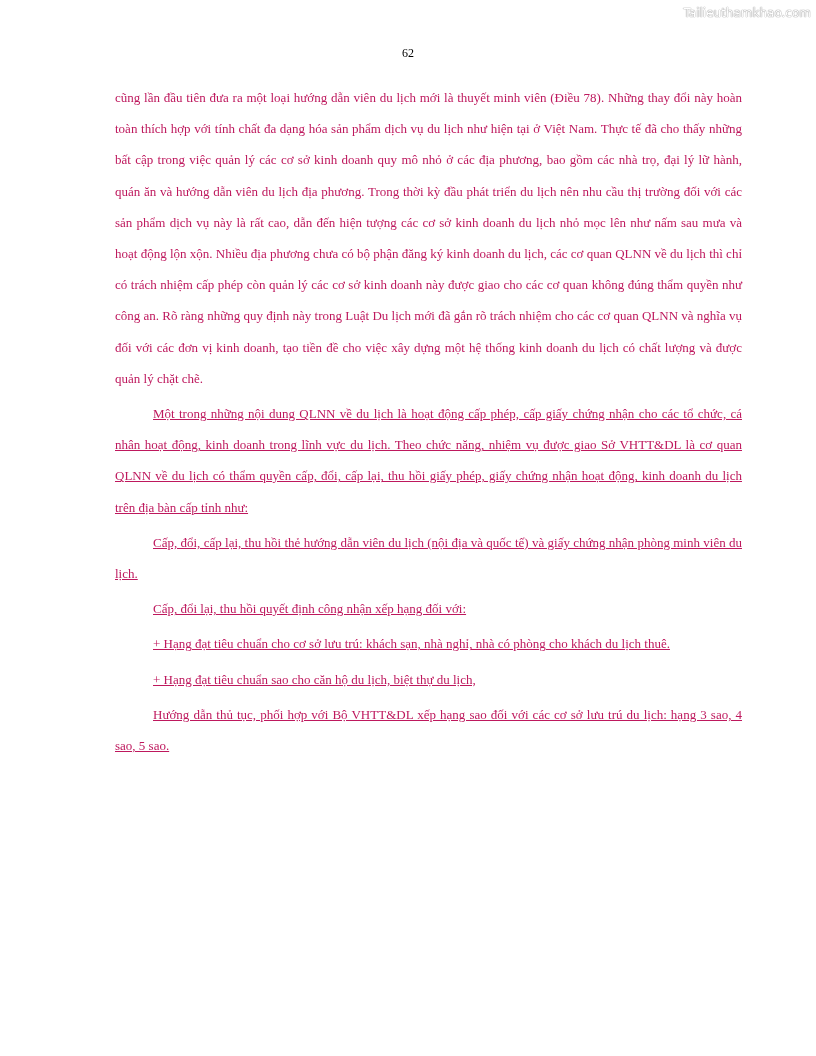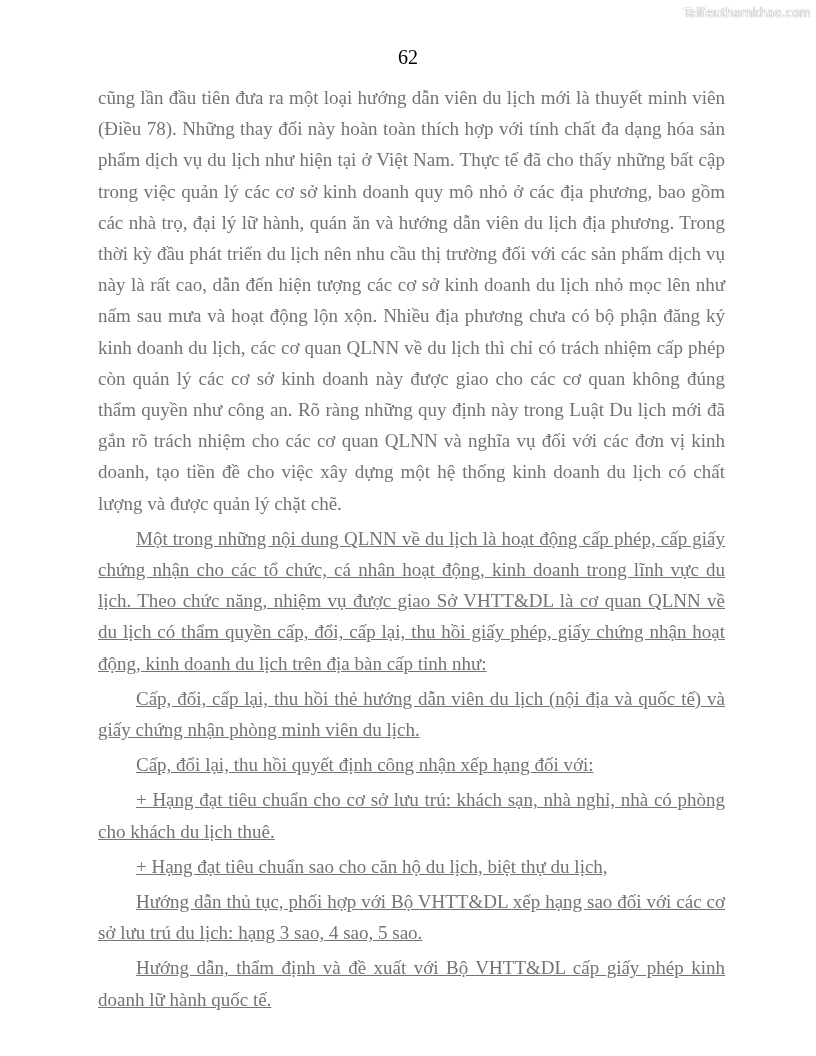--- a/index.html
+++ b/index.html
@@ -7,39 +7,38 @@
   .watermark {
     position: absolute; top: 6px; right: 5px;
     font-family: "DejaVu Sans", sans-serif; font-size: 12px;
     color: #ffffff;
     text-shadow: 0 0 1px #888, 0 0 1px #888;
     letter-spacing: 0px;
   }
   .page-number {
     position: absolute; top: 46px; left: 0; width: 816px;
     text-align: center;
-    font-family: "Liberation Serif", serif; font-size: 20px; color: #000;
+    font-family: "Liberation Serif", serif; font-size: 12px; color: #000;
   }
   .body-text {
-    position: absolute; top: 82px; left: 98px; width: 627px;
-    font-family: "Liberation Serif", serif; font-size: 19px; color: #737373;
+    position: absolute; top: 82px; left: 115px; width: 627px;
+    font-family: "Liberation Serif", serif; font-size: 13px; color: #be185d;
     line-height: 31.2px;
   }
   .para { margin: 0; text-align: justify; }
   .para.indent { text-indent: 38px; text-decoration: underline; }
   .para + .para { margin-top: 4px; }
 </style>
 </head>
 <body>
 
 <div class="watermark">Tailieuthamkhao.com</div>
 <div class="page-number">62</div>
 
 <div class="body-text">
   <p class="para">cũng lần đầu tiên đưa ra một loại hướng dẫn viên du lịch mới là thuyết minh viên (Điều 78). Những thay đổi này hoàn toàn thích hợp với tính chất đa dạng hóa sản phẩm dịch vụ du lịch như hiện tại ở Việt Nam. Thực tế đã cho thấy những bất cập trong việc quản lý các cơ sở kinh doanh quy mô nhỏ ở các địa phương, bao gồm các nhà trọ, đại lý lữ hành, quán ăn và hướng dẫn viên du lịch địa phương. Trong thời kỳ đầu phát triển du lịch nên nhu cầu thị trường đối với các sản phẩm dịch vụ này là rất cao, dẫn đến hiện tượng các cơ sở kinh doanh du lịch nhỏ mọc lên như nấm sau mưa và hoạt động lộn xộn. Nhiều địa phương chưa có bộ phận đăng ký kinh doanh du lịch, các cơ quan QLNN về du lịch thì chỉ có trách nhiệm cấp phép còn quản lý các cơ sở kinh doanh này được giao cho các cơ quan không đúng thẩm quyền như công an. Rõ ràng những quy định này trong Luật Du lịch mới đã gắn rõ trách nhiệm cho các cơ quan QLNN và nghĩa vụ đối với các đơn vị kinh doanh, tạo tiền đề cho việc xây dựng một hệ thống kinh doanh du lịch có chất lượng và được quản lý chặt chẽ.</p>
   <p class="para indent">Một trong những nội dung QLNN về du lịch là hoạt động cấp phép, cấp giấy chứng nhận cho các tổ chức, cá nhân hoạt động, kinh doanh trong lĩnh vực du lịch. Theo chức năng, nhiệm vụ được giao Sở VHTT&amp;DL là cơ quan QLNN về du lịch có thẩm quyền cấp, đổi, cấp lại, thu hồi giấy phép, giấy chứng nhận hoạt động, kinh doanh du lịch trên địa bàn cấp tỉnh như:</p>
   <p class="para indent">Cấp, đổi, cấp lại, thu hồi thẻ hướng dẫn viên du lịch (nội địa và quốc tế) và giấy chứng nhận phòng minh viên du lịch.</p>
   <p class="para indent">Cấp, đổi lại, thu hồi quyết định công nhận xếp hạng đối với:</p>
   <p class="para indent">+ Hạng đạt tiêu chuẩn cho cơ sở lưu trú: khách sạn, nhà nghỉ, nhà có phòng cho khách du lịch thuê.</p>
   <p class="para indent">+ Hạng đạt tiêu chuẩn sao cho căn hộ du lịch, biệt thự du lịch,</p>
   <p class="para indent">Hướng dẫn thủ tục, phối hợp với Bộ VHTT&amp;DL xếp hạng sao đối với các cơ sở lưu trú du lịch: hạng 3 sao, 4 sao, 5 sao.</p>
-  <p class="para indent">Hướng dẫn, thẩm định và đề xuất với Bộ VHTT&amp;DL cấp giấy phép kinh doanh lữ hành quốc tế.</p>
 </div>
 
 </body></html>

